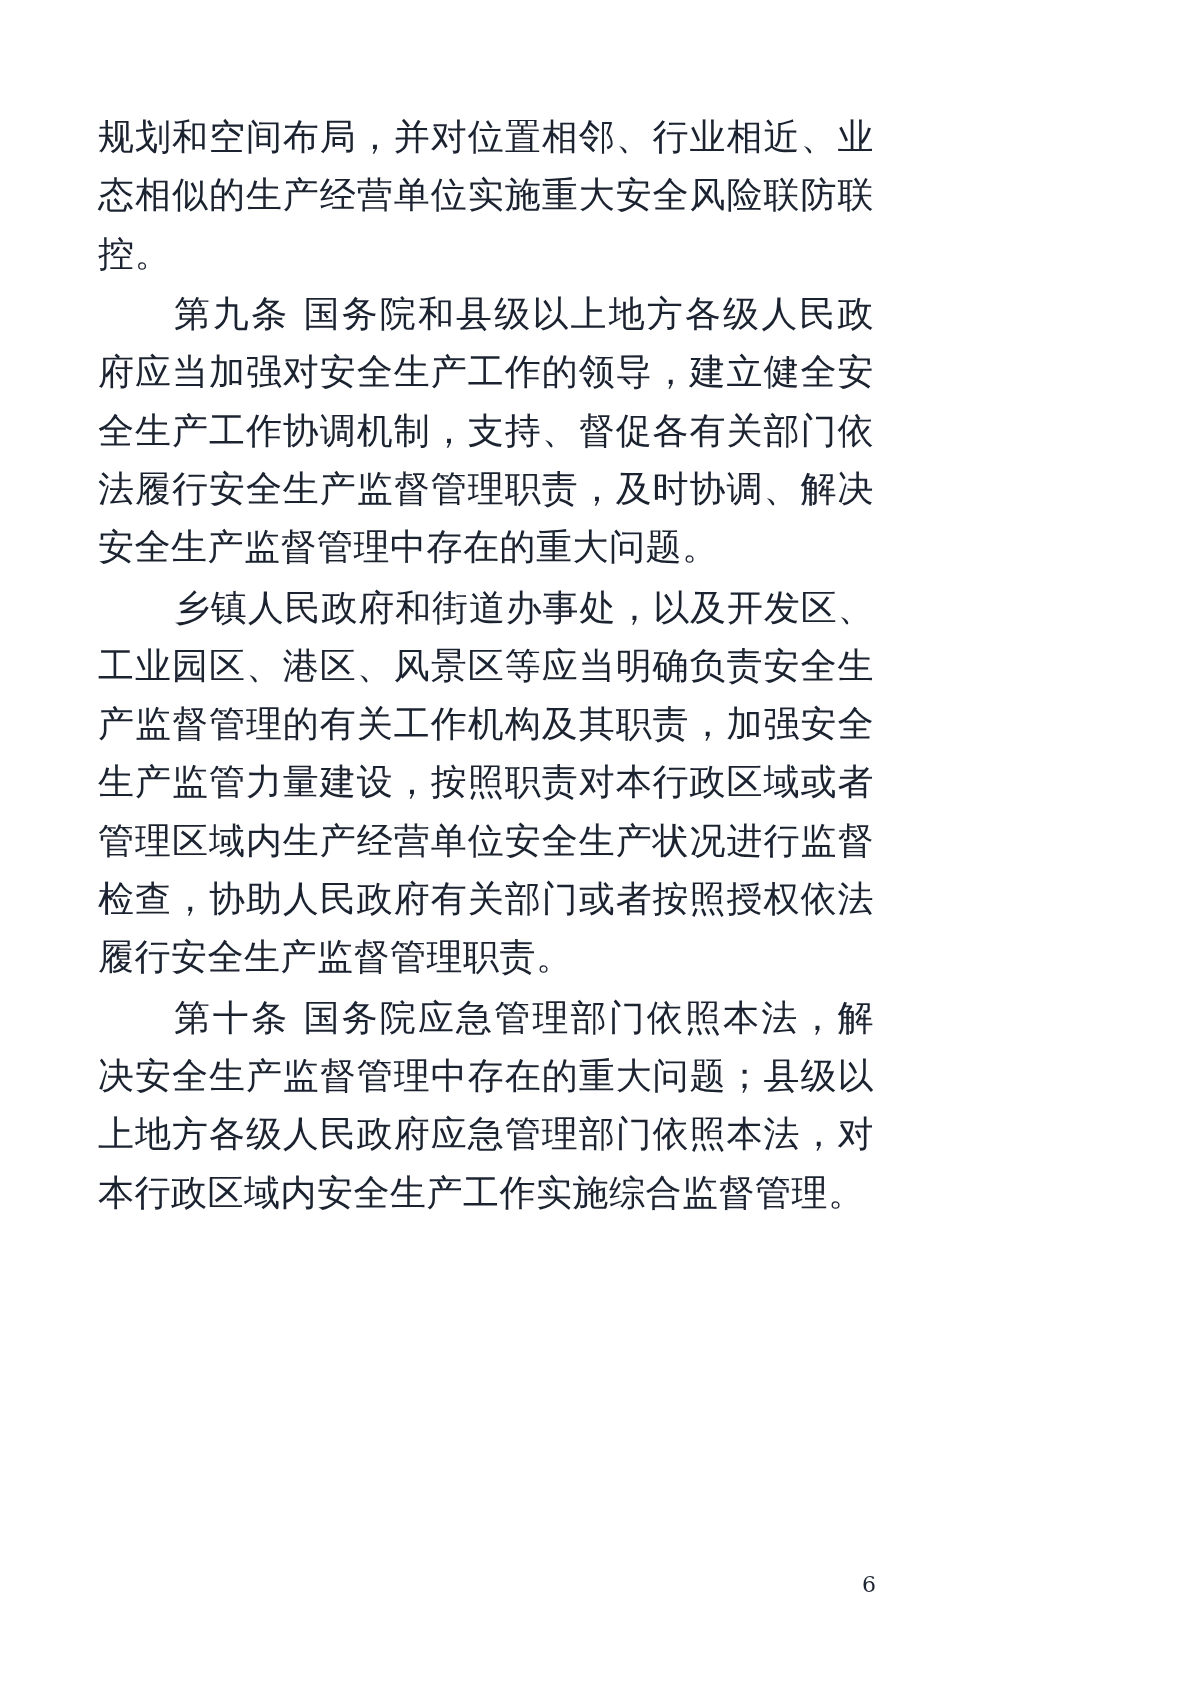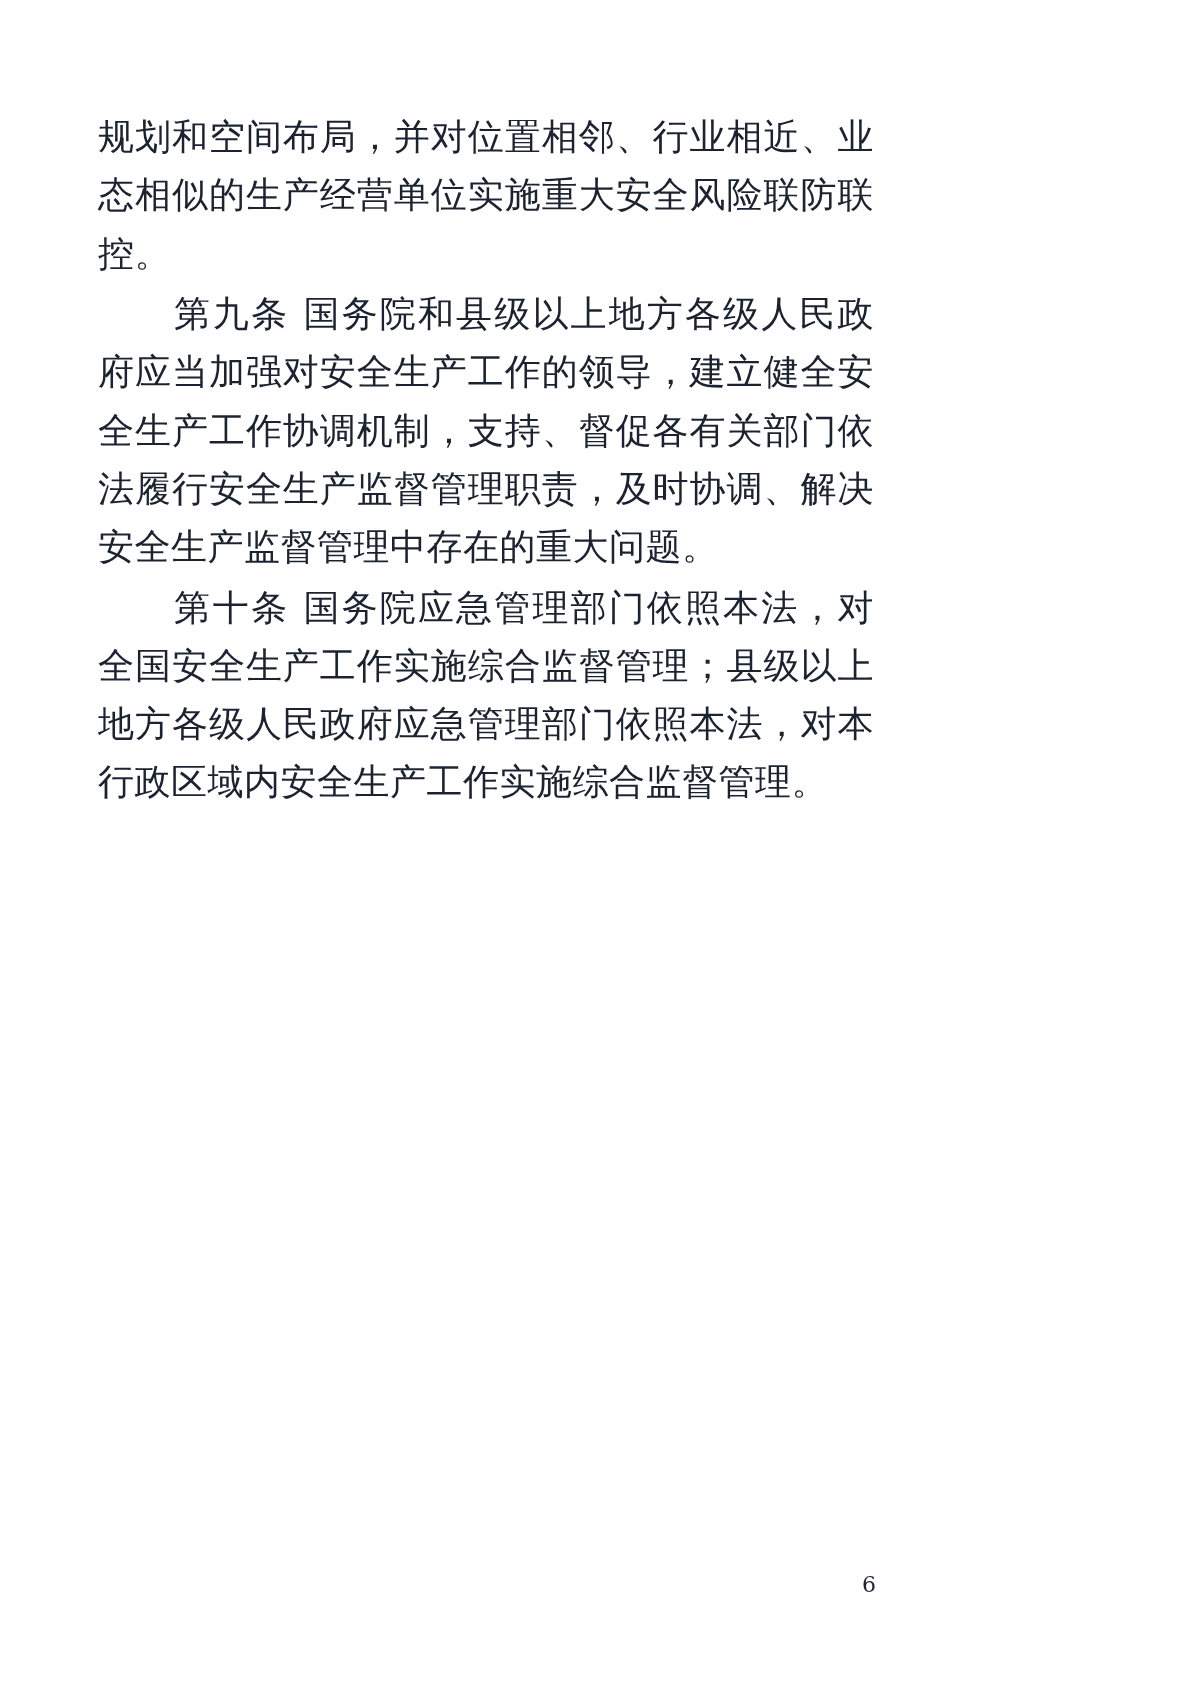--- a/index.html
+++ b/index.html
@@ -56,24 +56,27 @@
 
     <p class="para">
       <span>规划和空间布局，并对位置相邻、行业相近、业态相似的生产经营单位实施重大安全风险联防联控。</span>
     </p>
 
     <p class="para indent">
       <span class="article-label">第九条</span>
       <span>国务院和县级以上地方各级人民政府应当加强对安全生产工作的领导，建立健全安全生产工作协调机制，支持、督促各有关部门依法履行安全生产监督管理职责，及时协调、解决安全生产监督管理中存在的重大问题。</span>
     </p>
 
+    <p class="para indent">
+      <span>乡镇人民政府和街道办事处，以及开发区、工业园区、港区、风景区等应当明确负责安全生产监督管理的有关工作机构及其职责，加强安全生产监管力量建设，按照职责对本行政区域或者管理区域内生产经营单位安全生产状况进行监督检查，协助人民政府有关部门或者按照授权依法履行安全生产监督管理职责。</span>
+    </p>
 
     <p class="para indent">
       <span class="article-label">第十条</span>
-      <span>国务院应急管理部门依照本法，对全国安全生产工作实施综合监督管理；县级以上地方各级人民政府应急管理部门依照本法，对本行政区域内安全生产工作实施综合监督管理。</span>
+      <span>国务院应急管理部门依照本法，解决安全生产监督管理中存在的重大问题；县级以上地方各级人民政府应急管理部门依照本法，对本行政区域内安全生产工作实施综合监督管理。</span>
     </p>
 
 
   </div>
 
   <div class="page-number">6</div>
 
 </div>
 
 </body></html>

